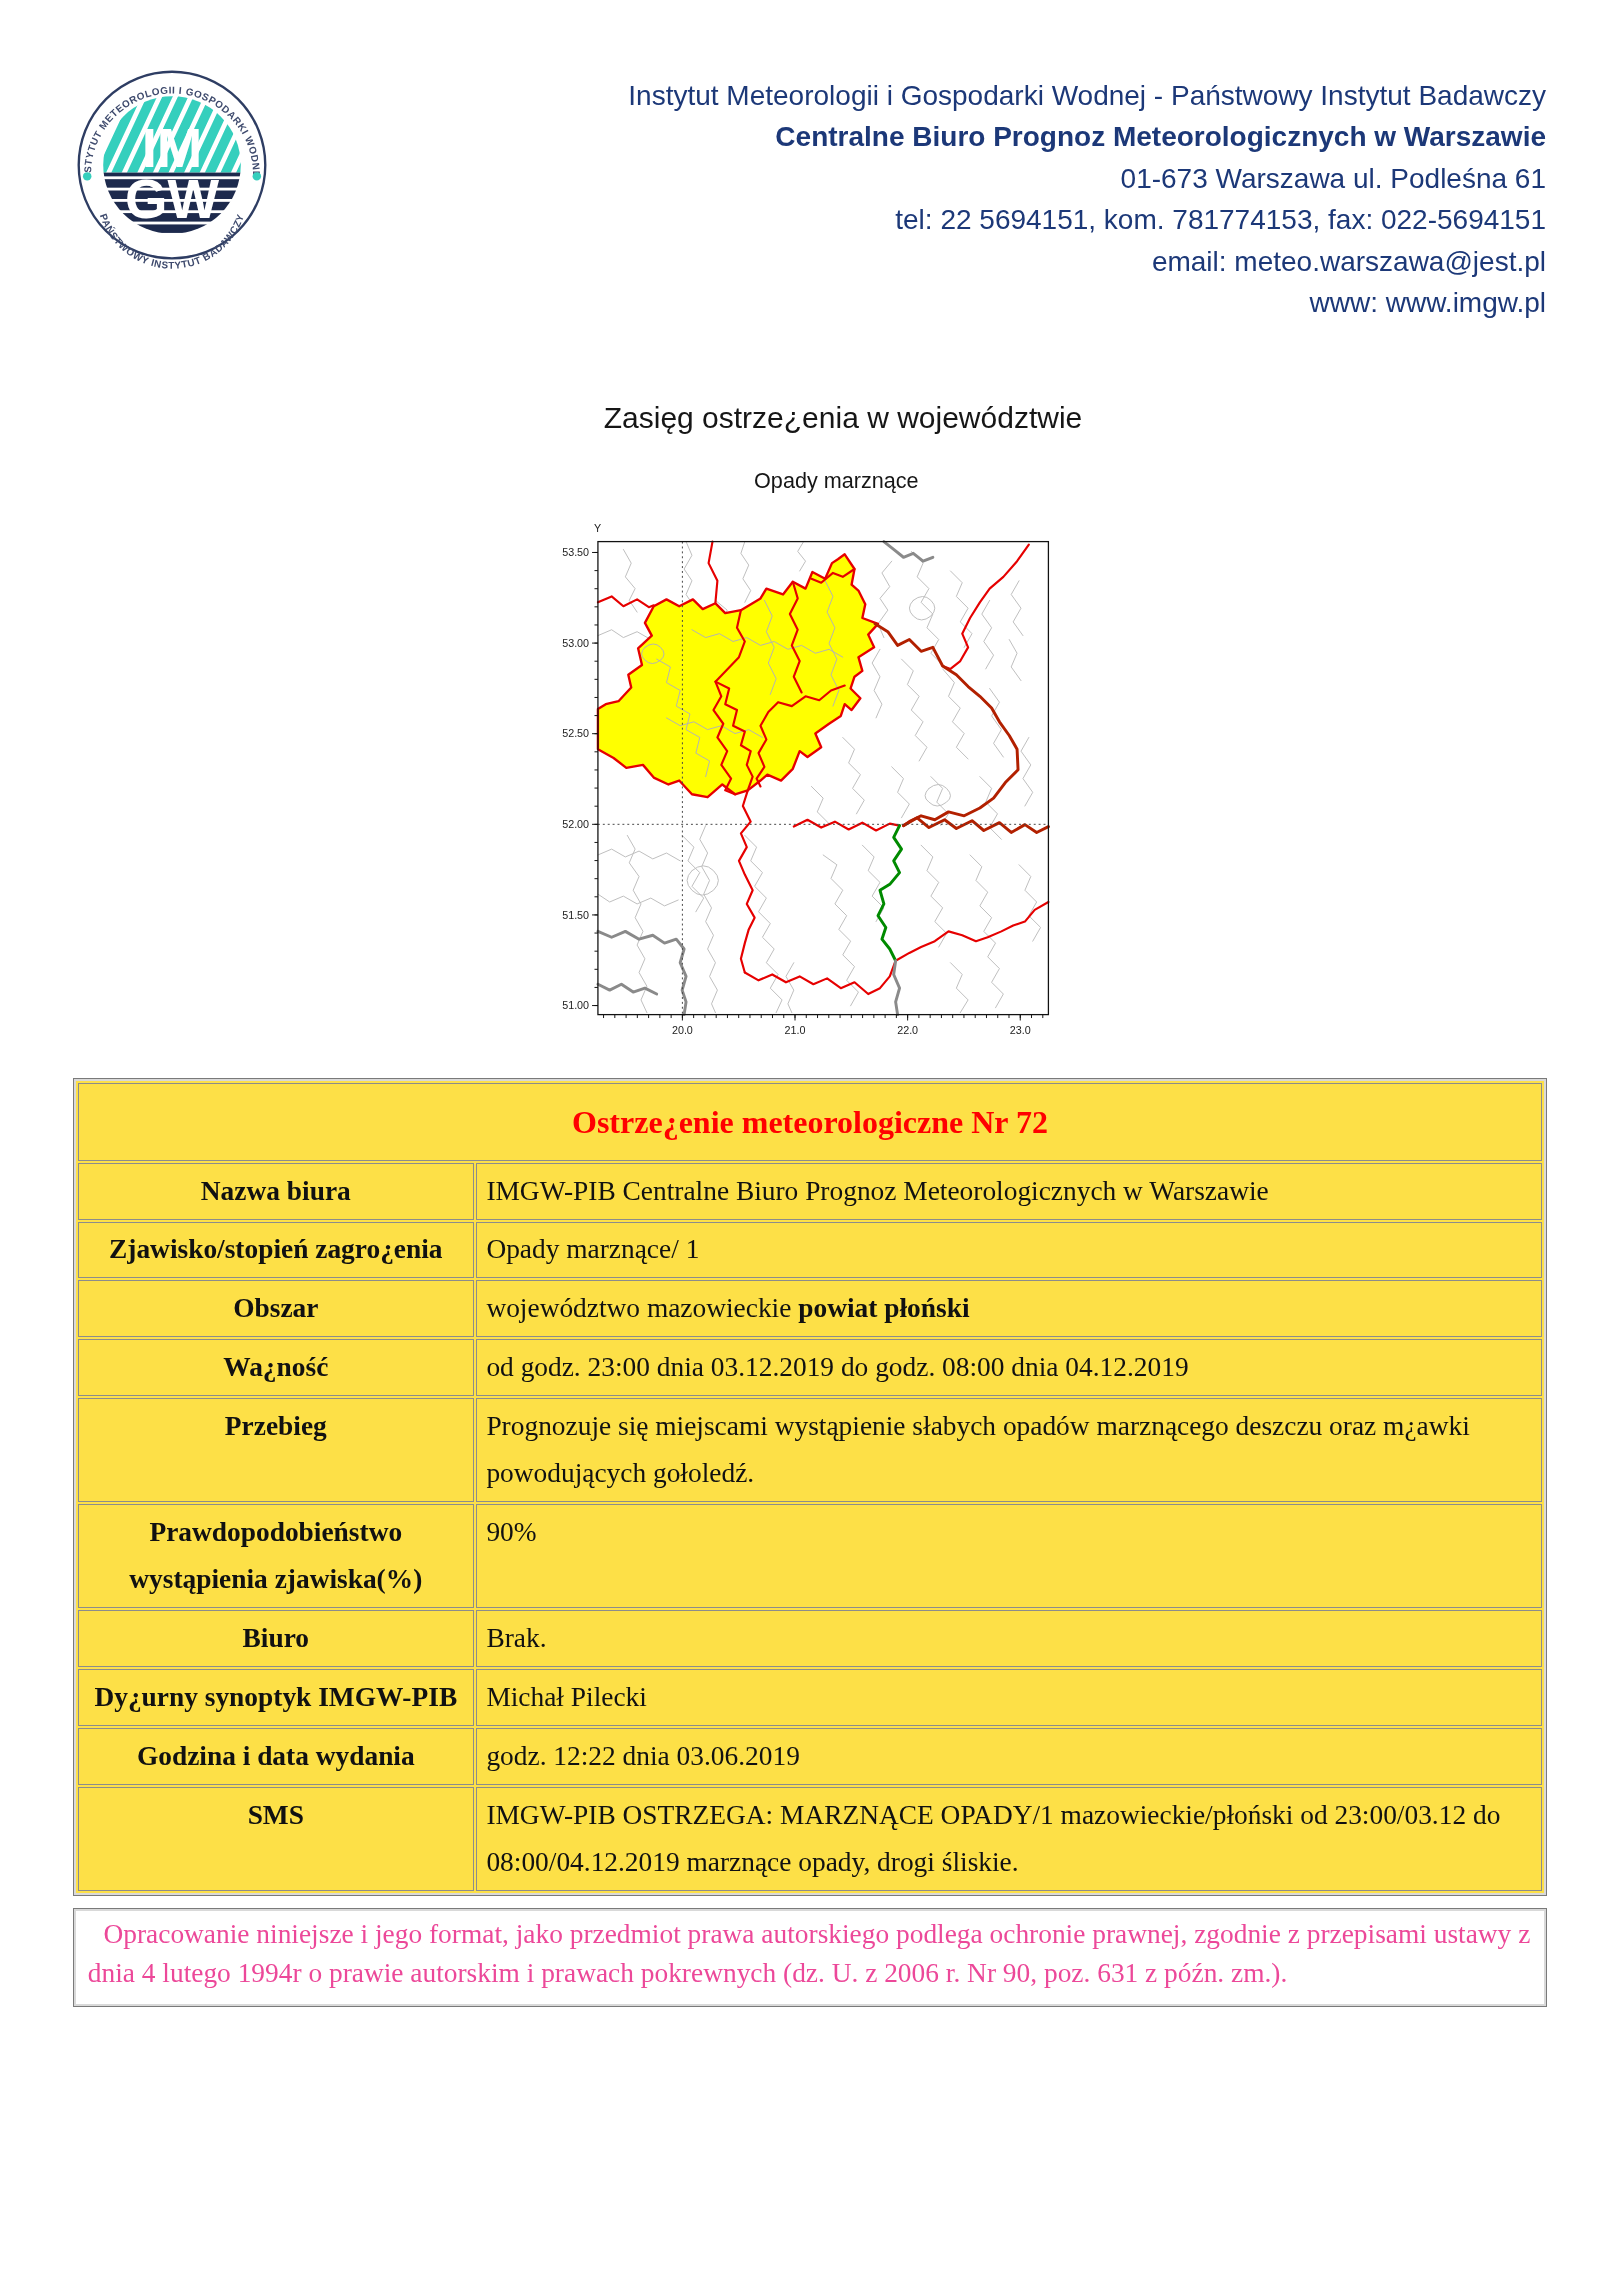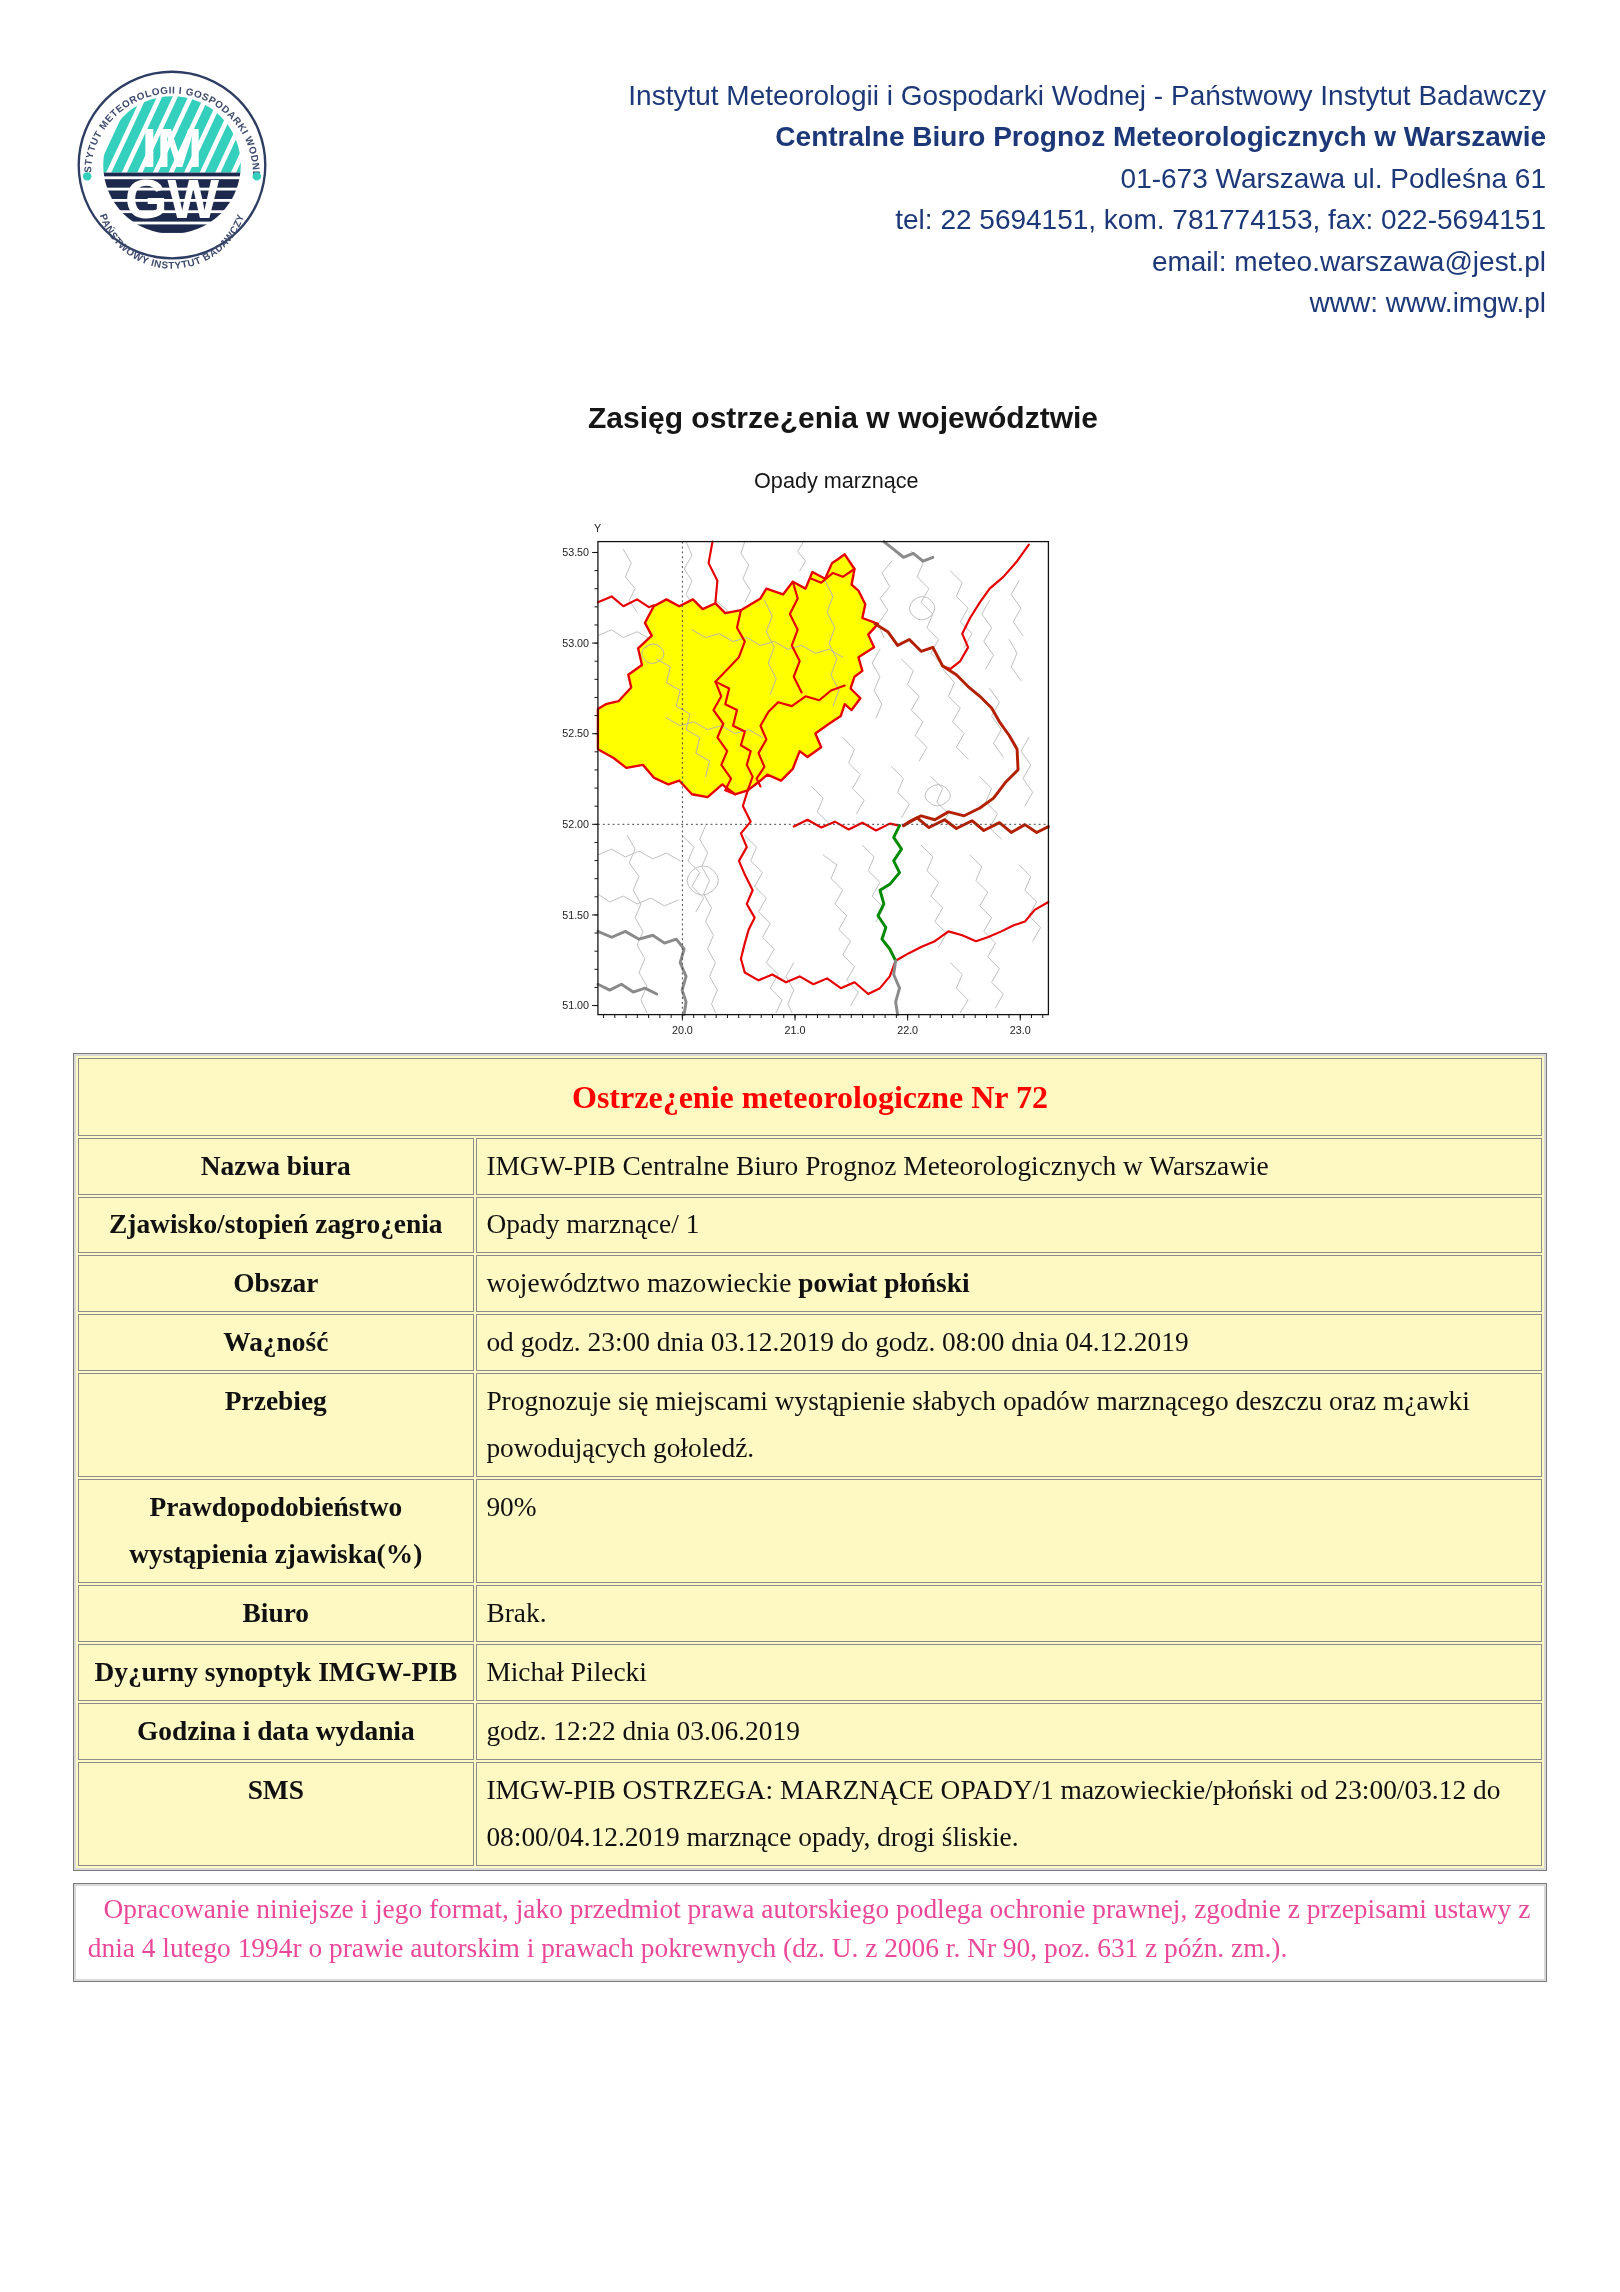--- a/index.html
+++ b/index.html
@@ -17,40 +17,40 @@
   html,body{margin:0;padding:0;background:#fff;}
   .page{width:1620px;min-height:2293px;box-sizing:border-box;background:#fff;
         padding:63px 74px 39px;font-family:"Liberation Sans","DejaVu Sans",sans-serif;color:#111;}
   
   .header{display:flex;align-items:flex-start;}
   .logo-wrap{width:201px;flex:0 0 auto;}
   .header-info{flex:1;text-align:right;font-size:28px;line-height:1.48;color:var(--header-text);padding-top:11.8px;}
   .header-line{white-space:nowrap;}
   .header-line.bold{font-weight:bold;}
   
-  .section-title{font-size:30px;font-weight:bold;text-align:center;margin:78px 0 0;position:relative;left:33px;color:#161616;}
+  .section-title{font-size:30px;font-weight:normal;text-align:center;margin:78px 0 0;position:relative;left:33px;color:#161616;}
   
   .map-block{width:549px;margin:33px auto 0;position:relative;left:11.8px;}
   .map-title{font-size:21.6px;text-align:center;padding-left:29px;margin-bottom:22px;color:#161616;}
   .map-svg{display:block;}
   .map-svg text{font-family:"Liberation Sans","DejaVu Sans",sans-serif;font-size:11px;fill:#222;}
   .ln{fill:none;stroke-linejoin:round;stroke-linecap:round;}
   .ln-powiat{stroke:var(--map-border-powiat);stroke-width:1;}
   .ln-powiat-y{stroke:#b3b3b3;stroke-width:1;}
   .ln-red{stroke:var(--map-border-active);stroke-width:2.2;}
   .ln-darkred{stroke:var(--map-border-voivodeship);stroke-width:3;}
   .ln-green{stroke:var(--map-border-green);stroke-width:3;}
   .ln-gray{stroke:var(--map-border-gray);stroke-width:3;}
   .ln-grid{stroke:#444;stroke-width:1;stroke-dasharray:2 3;fill:none;}
   .warn-area{fill:var(--map-warning-fill);stroke:var(--map-border-active);stroke-width:2.4;stroke-linejoin:round;}
   .map-frame{fill:none;stroke:#111;stroke-width:1.3;}
   .tick{stroke:#111;stroke-width:1;}
   
-  .warning-table{width:100%;border-collapse:separate;border-spacing:2.9px;background:#fef9c3;
-                 border:2.9px solid #d9d9d9;outline:1px solid #7a7a7a;margin-top:4px;
+  .warning-table{width:100%;border-collapse:separate;border-spacing:2.9px;background:#fde047;
+                 border:2.9px solid #d9d9d9;outline:1px solid #7a7a7a;margin-top:29px;
                  font-family:"Liberation Serif","DejaVu Serif",serif;font-size:27.4px;}
   .warning-table td{border:1px solid #8c8c8c;padding:3.9px 9.8px;line-height:1.72;vertical-align:top;}
   .warning-table td.tbl-title{ text-align:center;font-weight:bold;font-size:32px;color:var(--warning-title);padding:17.6px 9.8px;line-height:1.25;}
   .warning-table td.lbl{width:374px;font-weight:bold;text-align:center;}
   .warning-table td.val b{font-weight:bold;}
   
   .footer-box{border:2.9px solid #d9d9d9;outline:1px solid #7a7a7a;margin-top:13.7px;
               font-family:"Liberation Serif","DejaVu Serif",serif;font-size:27.4px;line-height:1.45;
               padding:3.9px 11.8px 9.8px;color:#ec4899;}
   .footer-box p{margin:0;text-indent:15.7px;}

